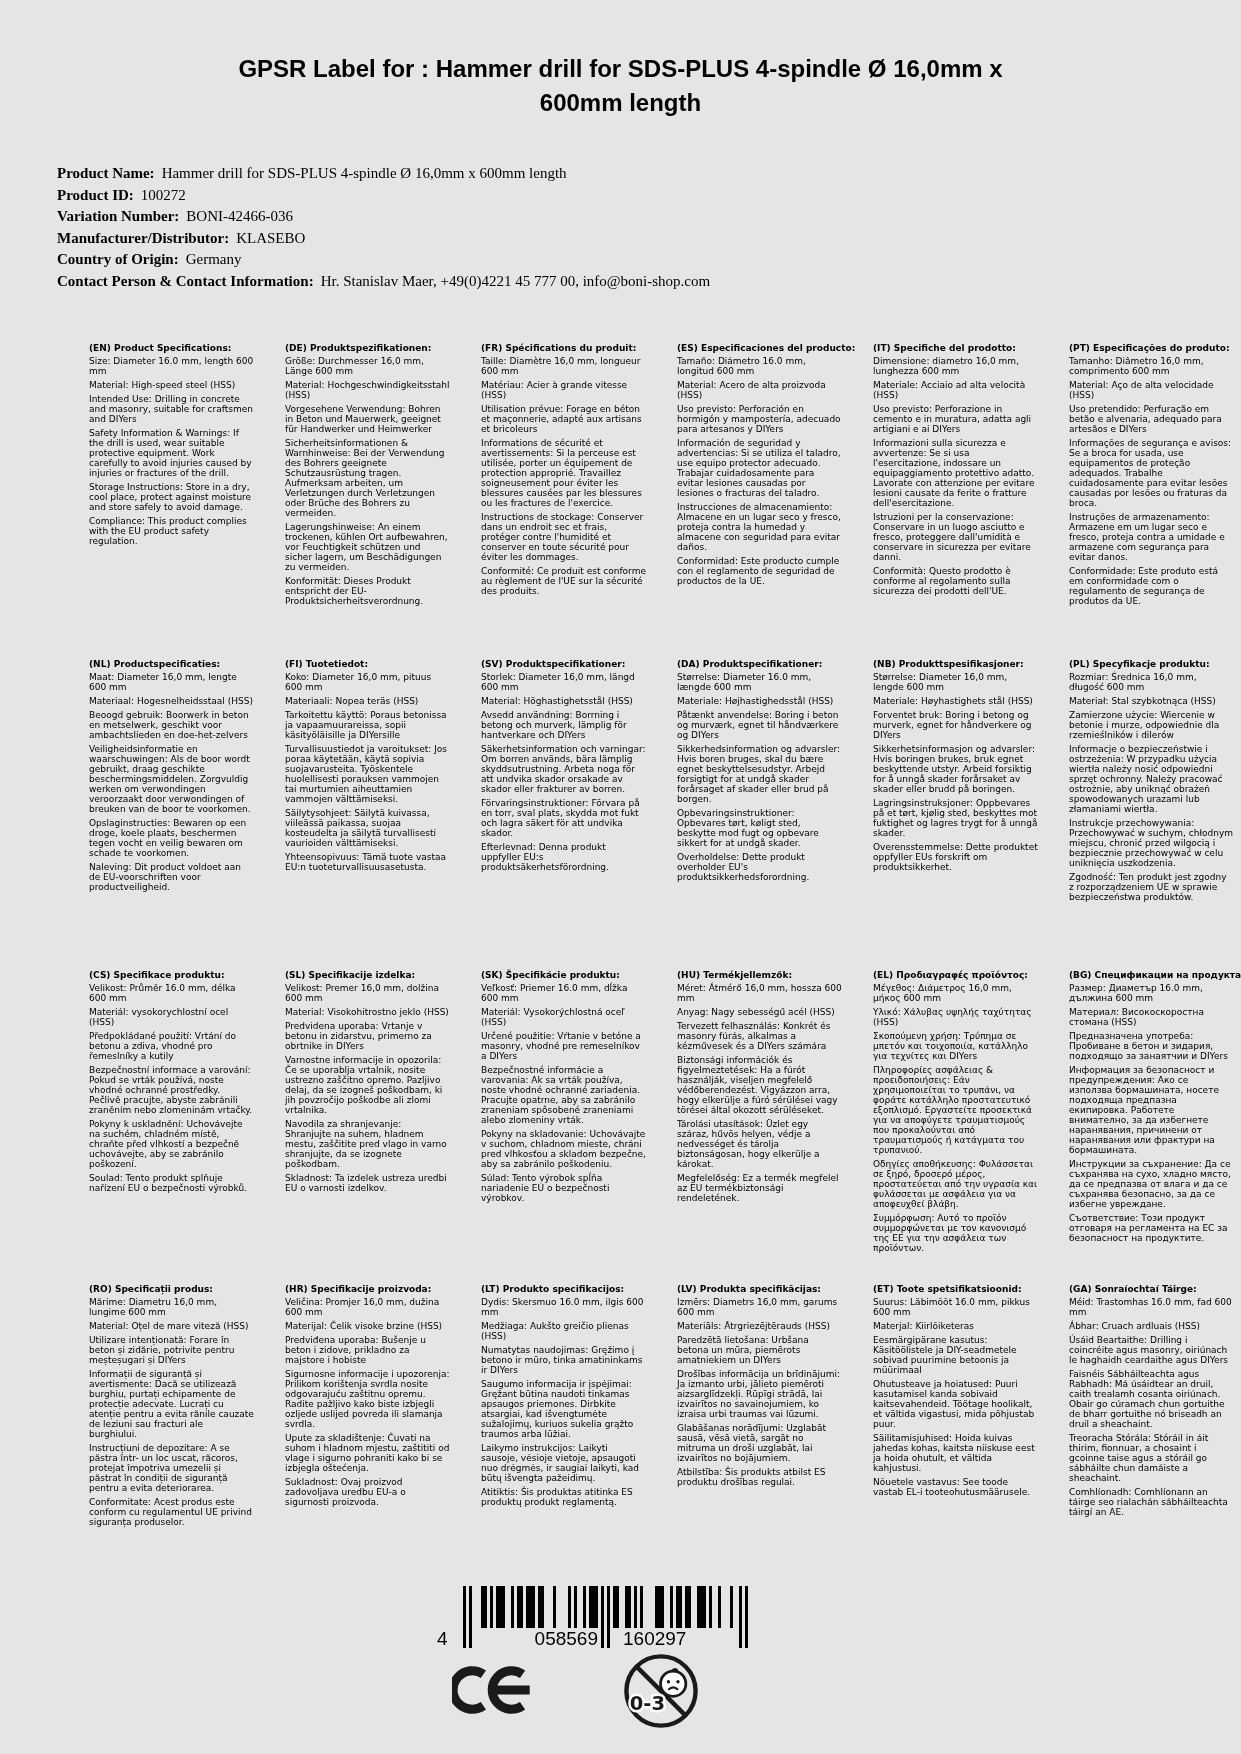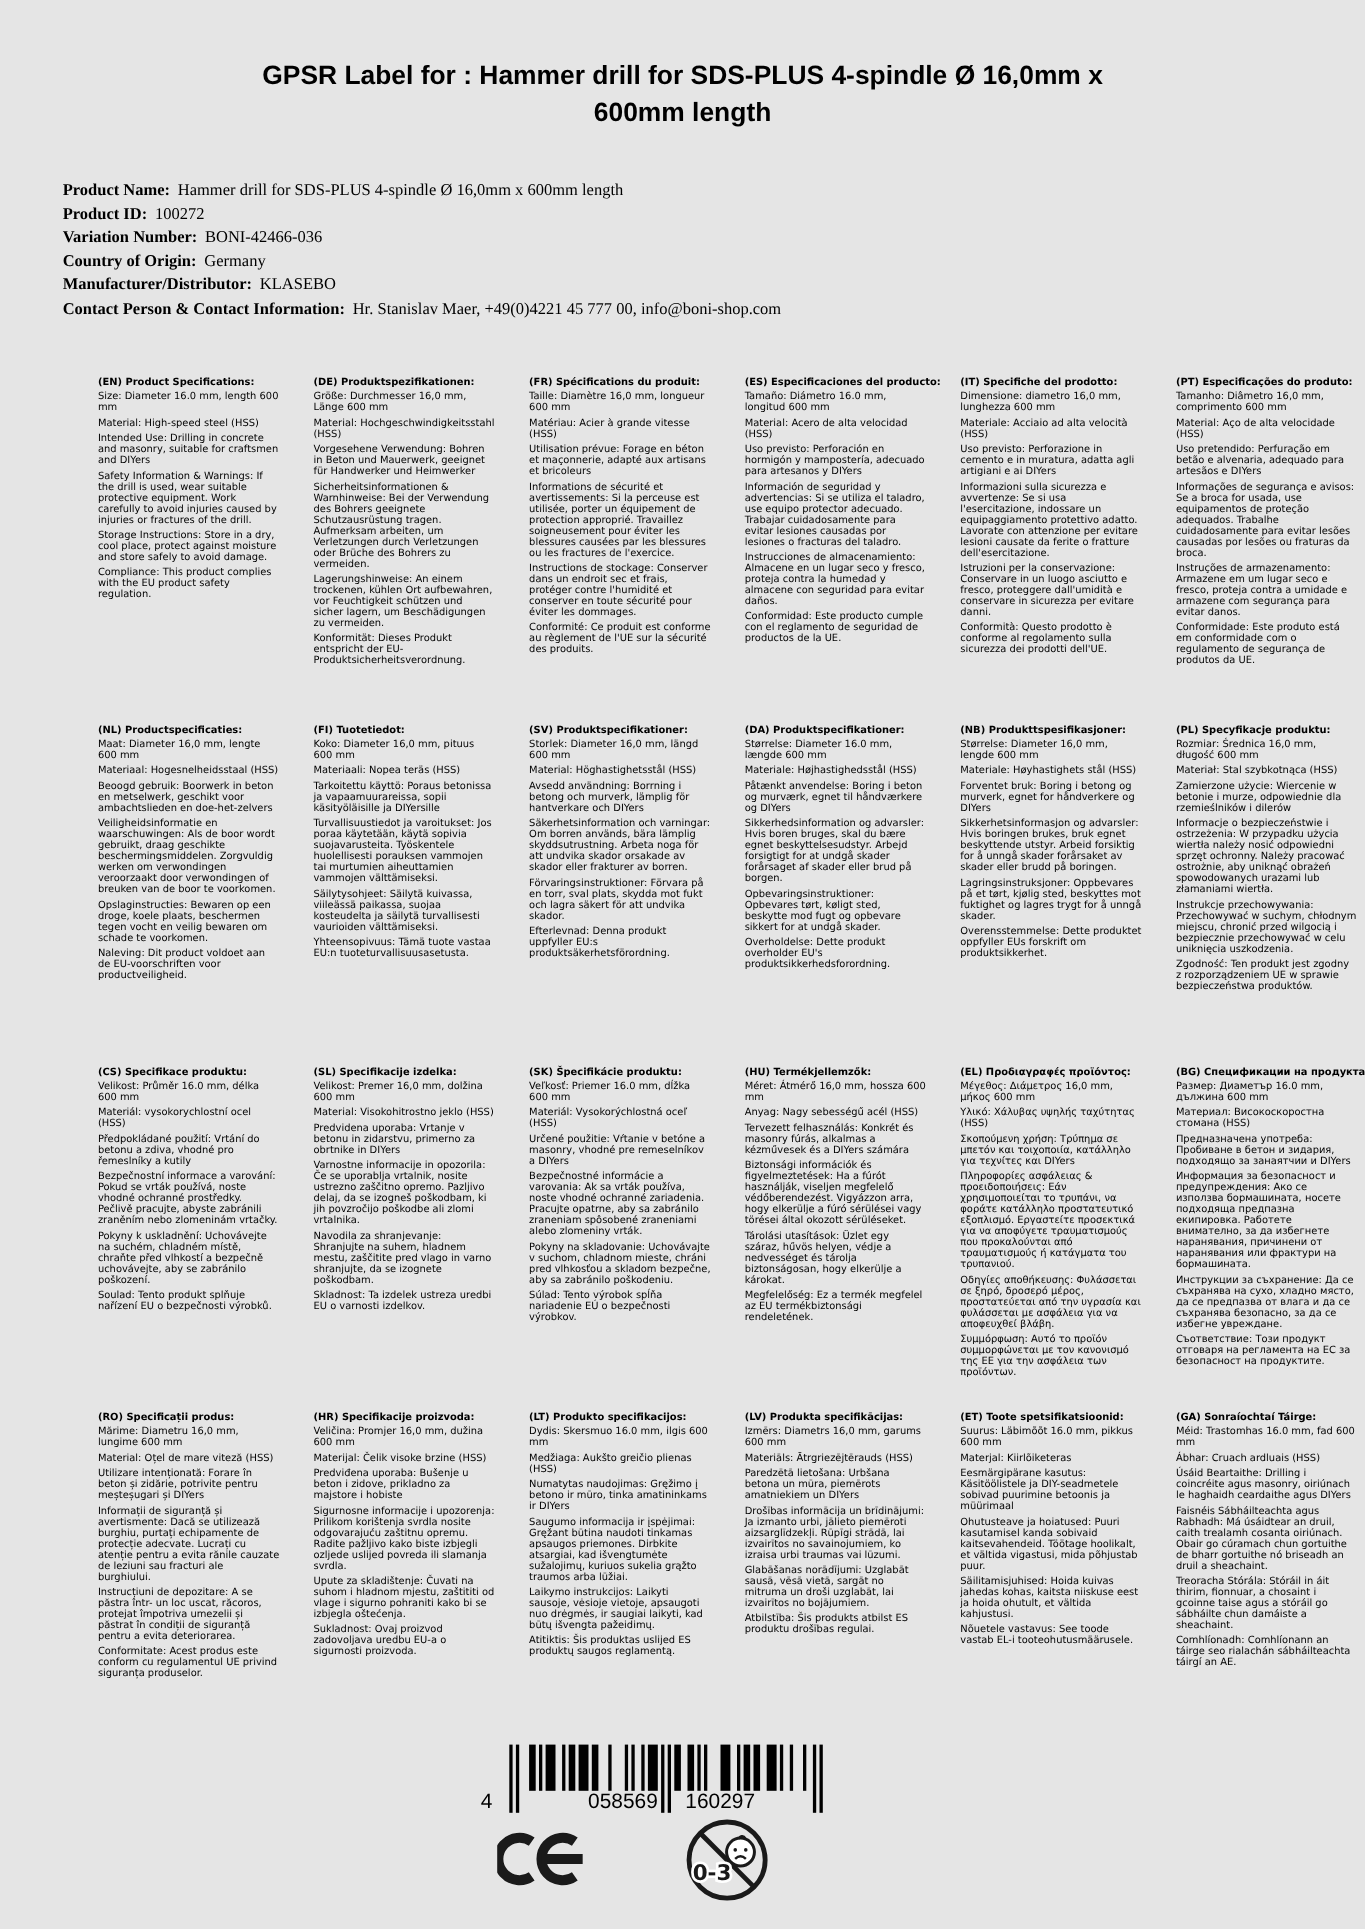--- a/index.html
+++ b/index.html
@@ -42,22 +42,22 @@
 <body>
 
 <div class="page">
 
   <h1 class="title">GPSR Label for : Hammer drill for SDS-PLUS 4-spindle Ø 16,0mm x 600mm length</h1>
 
   <div class="product-info">
       <div class="info-line"><span class="info-label">Product Name:</span><span class="info-value">Hammer drill for SDS-PLUS 4-spindle Ø 16,0mm x 600mm length</span></div>
       <div class="info-line"><span class="info-label">Product ID:</span><span class="info-value">100272</span></div>
       <div class="info-line"><span class="info-label">Variation Number:</span><span class="info-value">BONI-42466-036</span></div>
+      <div class="info-line"><span class="info-label">Manufacturer/Distributor:</span><span class="info-value">KLASEBO</span></div>
       <div class="info-line"><span class="info-label">Country of Origin:</span><span class="info-value">Germany</span></div>
-      <div class="info-line"><span class="info-label">Manufacturer/Distributor:</span><span class="info-value">KLASEBO</span></div>
       <div class="info-line"><span class="info-label">Contact Person &amp; Contact Information:</span><span class="info-value">Hr. Stanislav Maer, +49(0)4221 45 777 00, info@boni-shop.com</span></div>
     </div>
 
   <div class="lang-grid">
       <div class="lang-block">
         <h3>(EN) Product Specifications:</h3>
         <p>Size: Diameter 16.0 mm, length 600 mm</p>
         <p>Material: High-speed steel (HSS)</p>
         <p>Intended Use: Drilling in concrete and masonry, suitable for craftsmen and DIYers</p>
         <p>Safety Information &amp; Warnings: If the drill is used, wear suitable protective equipment. Work carefully to avoid injuries caused by injuries or fractures of the drill.</p>
@@ -78,21 +78,21 @@
         <p>Taille: Diamètre 16,0 mm, longueur 600 mm</p>
         <p>Matériau: Acier à grande vitesse (HSS)</p>
         <p>Utilisation prévue: Forage en béton et maçonnerie, adapté aux artisans et bricoleurs</p>
         <p>Informations de sécurité et avertissements: Si la perceuse est utilisée, porter un équipement de protection approprié. Travaillez soigneusement pour éviter les blessures causées par les blessures ou les fractures de l'exercice.</p>
         <p>Instructions de stockage: Conserver dans un endroit sec et frais, protéger contre l'humidité et conserver en toute sécurité pour éviter les dommages.</p>
         <p>Conformité: Ce produit est conforme au règlement de l'UE sur la sécurité des produits.</p>
       </div>
       <div class="lang-block">
         <h3>(ES) Especificaciones del producto:</h3>
         <p>Tamaño: Diámetro 16.0 mm, longitud 600 mm</p>
-        <p>Material: Acero de alta velocidad (HSS)</p>
+        <p>Material: Acero de alta proizvoda (HSS)</p>
         <p>Uso previsto: Perforación en hormigón y mampostería, adecuado para artesanos y DIYers</p>
         <p>Información de seguridad y advertencias: Si se utiliza el taladro, use equipo protector adecuado. Trabajar cuidadosamente para evitar lesiones causadas por lesiones o fracturas del taladro.</p>
         <p>Instrucciones de almacenamiento: Almacene en un lugar seco y fresco, proteja contra la humedad y almacene con seguridad para evitar daños.</p>
         <p>Conformidad: Este producto cumple con el reglamento de seguridad de productos de la UE.</p>
       </div>
       <div class="lang-block">
         <h3>(IT) Specifiche del prodotto:</h3>
         <p>Dimensione: diametro 16,0 mm, lunghezza 600 mm</p>
         <p>Materiale: Acciaio ad alta velocità (HSS)</p>
         <p>Uso previsto: Perforazione in cemento e in muratura, adatta agli artigiani e ai DIYers</p>
@@ -235,21 +235,21 @@
         <p>Upute za skladištenje: Čuvati na suhom i hladnom mjestu, zaštititi od vlage i sigurno pohraniti kako bi se izbjegla oštećenja.</p>
         <p>Sukladnost: Ovaj proizvod zadovoljava uredbu EU-a o sigurnosti proizvoda.</p>
       </div>
       <div class="lang-block">
         <h3>(LT) Produkto specifikacijos:</h3>
         <p>Dydis: Skersmuo 16.0 mm, ilgis 600 mm</p>
         <p>Medžiaga: Aukšto greičio plienas (HSS)</p>
         <p>Numatytas naudojimas: Gręžimo į betono ir mūro, tinka amatininkams ir DIYers</p>
         <p>Saugumo informacija ir įspėjimai: Gręžant būtina naudoti tinkamas apsaugos priemones. Dirbkite atsargiai, kad išvengtumėte sužalojimų, kuriuos sukelia grąžto traumos arba lūžiai.</p>
         <p>Laikymo instrukcijos: Laikyti sausoje, vėsioje vietoje, apsaugoti nuo drėgmės, ir saugiai laikyti, kad būtų išvengta pažeidimų.</p>
-        <p>Atitiktis: Šis produktas uslijed ES produktų saugos reglamentą.</p>
+        <p>Atitiktis: Šis produktas atitinka ES produktų produkt reglamentą.</p>
       </div>
       <div class="lang-block">
         <h3>(LV) Produkta specifikācijas:</h3>
         <p>Izmērs: Diametrs 16,0 mm, garums 600 mm</p>
         <p>Materiāls: Ātrgriezējtērauds (HSS)</p>
         <p>Paredzētā lietošana: Urbšana betona un mūra, piemērots amatniekiem un DIYers</p>
         <p>Drošības informācija un brīdinājumi: Ja izmanto urbi, jālieto piemēroti aizsarglīdzekļi. Rūpīgi strādā, lai izvairītos no savainojumiem, ko izraisa urbi traumas vai lūzumi.</p>
         <p>Glabāšanas norādījumi: Uzglabāt sausā, vēsā vietā, sargāt no mitruma un droši uzglabāt, lai izvairītos no bojājumiem.</p>
         <p>Atbilstība: Šis produkts atbilst ES produktu drošības regulai.</p>
       </div>

